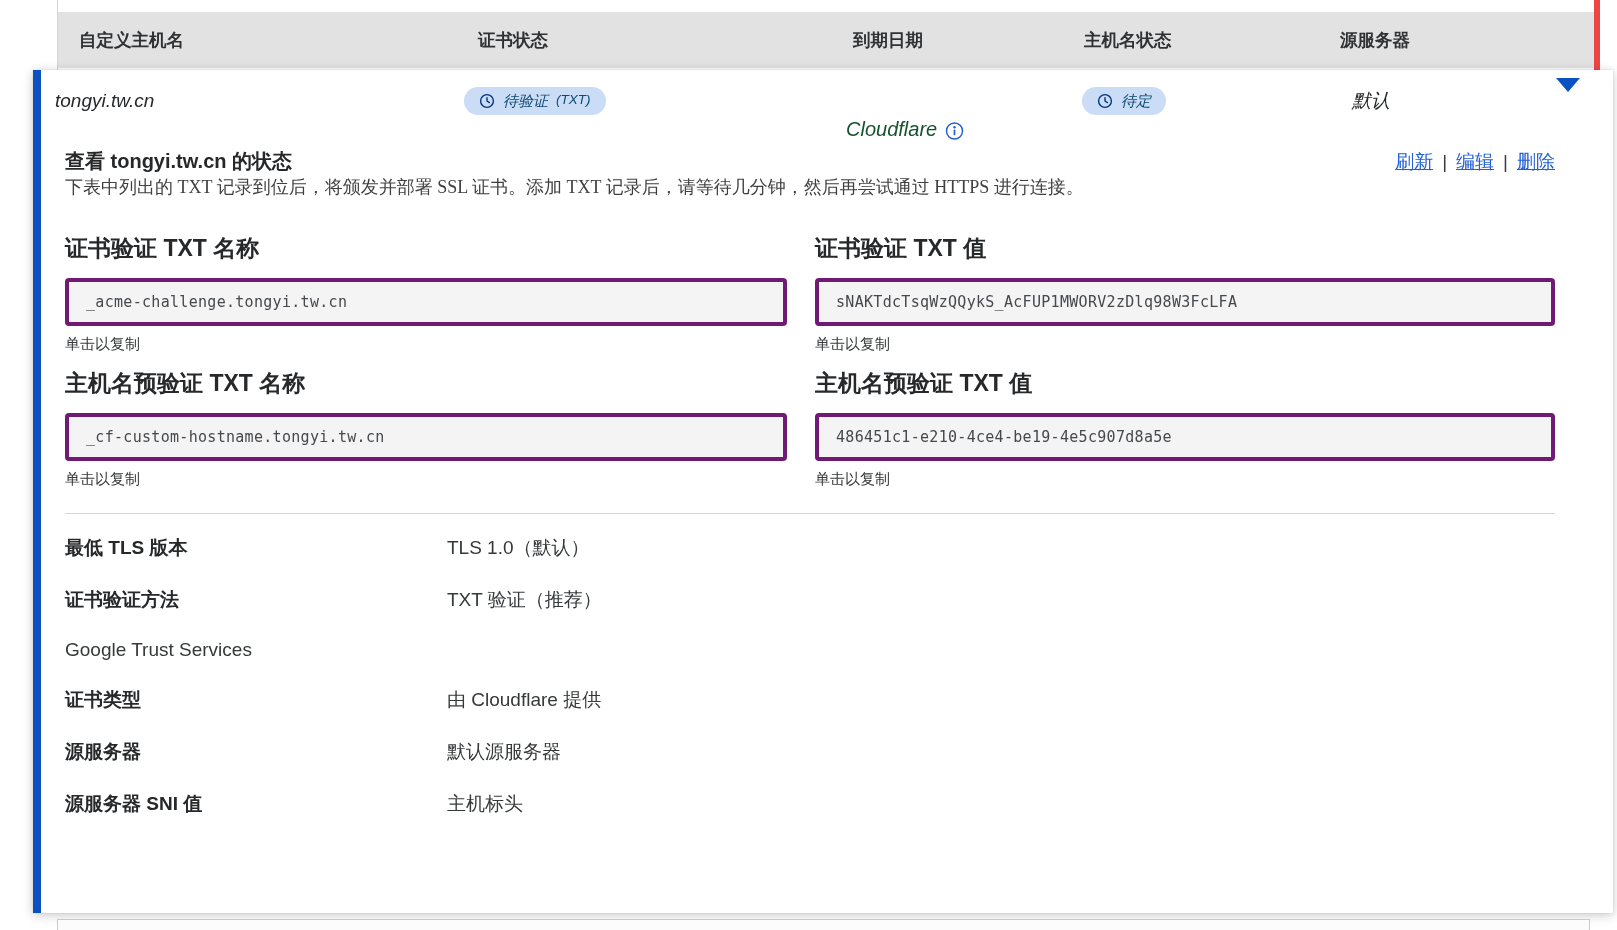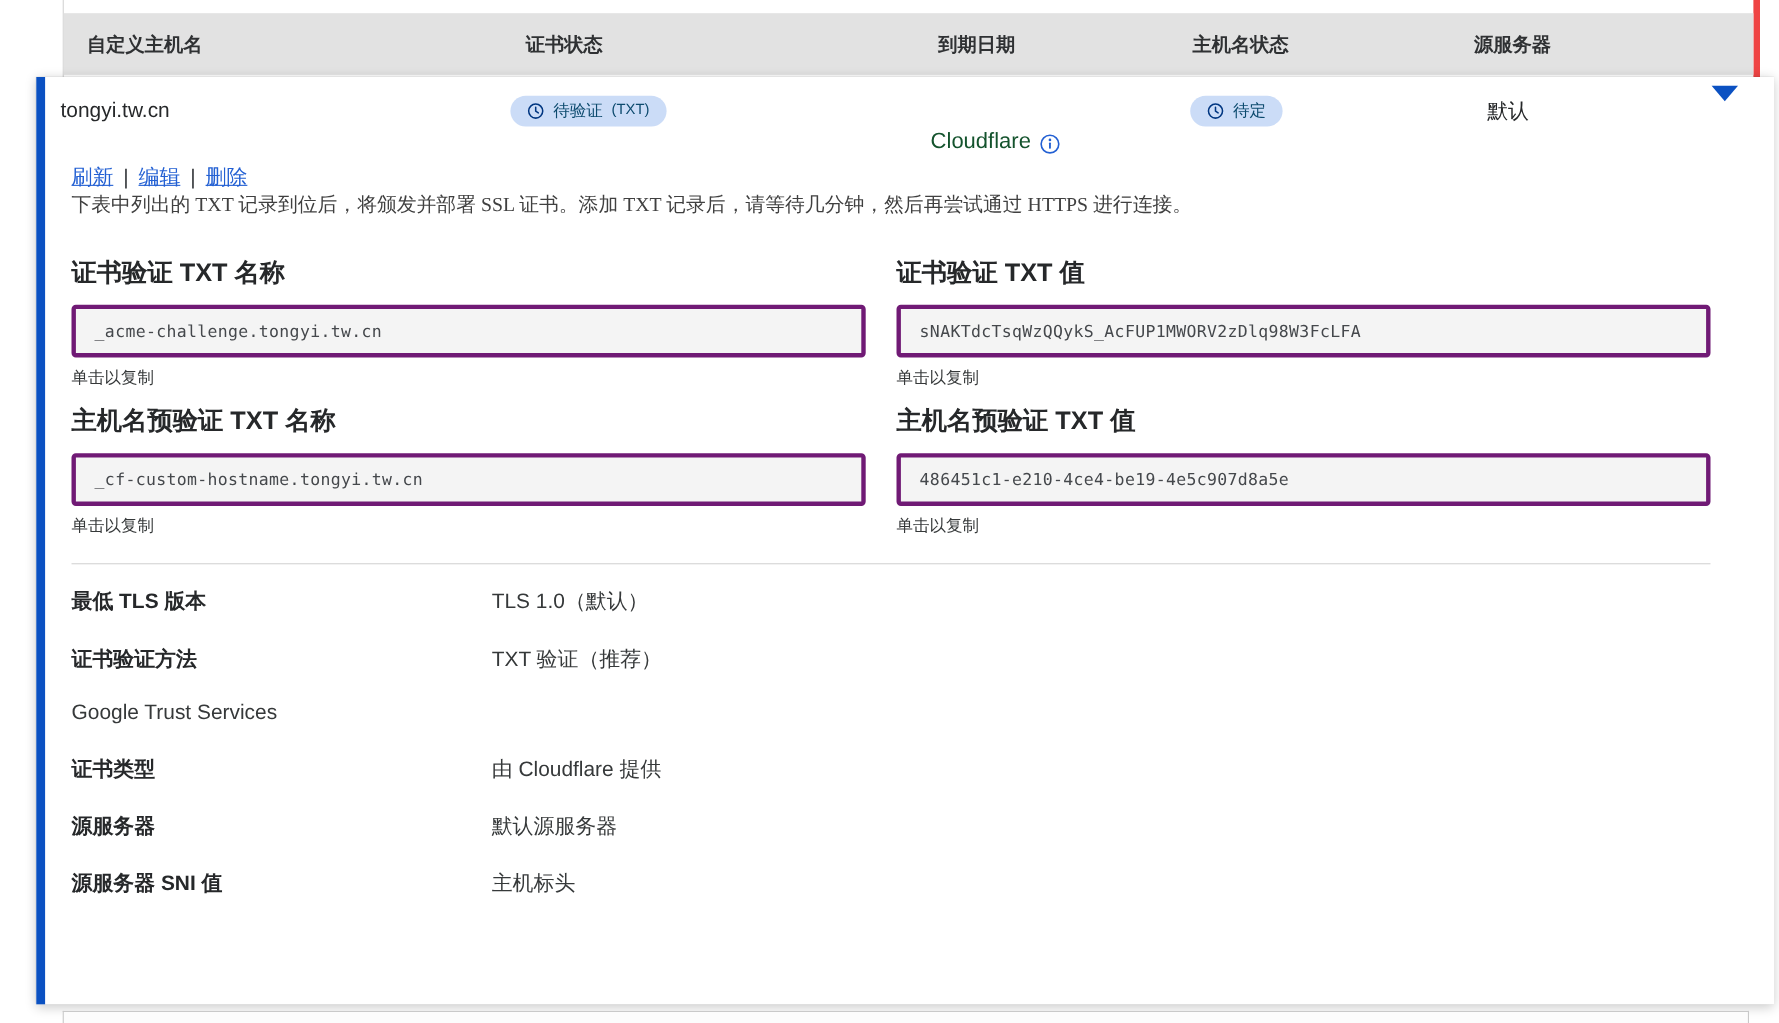--- a/index.html
+++ b/index.html
@@ -33,21 +33,21 @@
     background:#fcfcfc;border:1px solid #c9c9c9;border-bottom:none;box-sizing:border-box;
   }
 
   
   .card{
     position:absolute;left:33px;top:70px;width:1580px;height:843px;
     background:#ffffff;box-sizing:border-box;
     border-left:8px solid #0b51c2;
     box-shadow:0 2px 10px rgba(0,0,0,.22),0 0 1px rgba(0,0,0,.2);
   }
-  .summary-row{position:relative;height:62px;}
+  .summary-row{position:relative;height:62px;font-style:italic;}
   .summary-row .cell{position:absolute;top:50%;transform:translateY(-50%);white-space:nowrap;}
   .hostname{left:14px;font-size:19px;color:#26282a;}
   .cell.cert-badge{left:423px;}
   .cell.expiry{left:805px;font-size:20px;color:#14532d;display:flex;align-items:flex-end;gap:8px;margin-top:28px;}
   .cell.status-badge{left:1041px;}
   .cell.origin{left:1311px;font-size:19px;color:#26282a;}
   .cell.expander{left:1515px;}
 
   .badge{
     display:inline-flex;align-items:flex-start;gap:8px;
@@ -144,20 +144,21 @@
     <span class="cell origin">默认</span>
 
     <span class="cell expander">
       <span class="tri-down"></span>
     </span>
   </div>
 
   <div class="detail">
 
     <div class="detail-header">
+      <span class="detail-title">查看 tongyi.tw.cn 的状态</span>
       <span class="actions">
         <a>刷新</a><span class="sep">|</span><a>编辑</a><span class="sep">|</span><a>删除</a>
       </span>
     </div>
 
     <div class="desc">下表中列出的 TXT 记录到位后，将颁发并部署 SSL 证书。添加 TXT 记录后，请等待几分钟，然后再尝试通过 HTTPS 进行连接。</div>
 
     <div class="fields">
       <div class="field">
         <div class="field-label">证书验证 TXT 名称</div>

